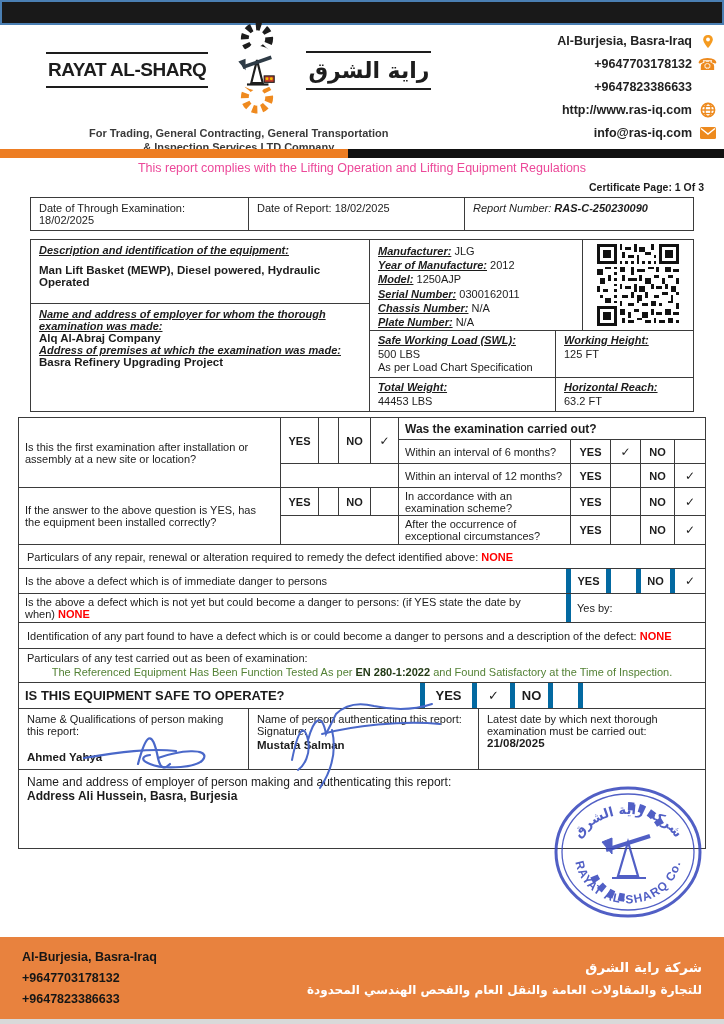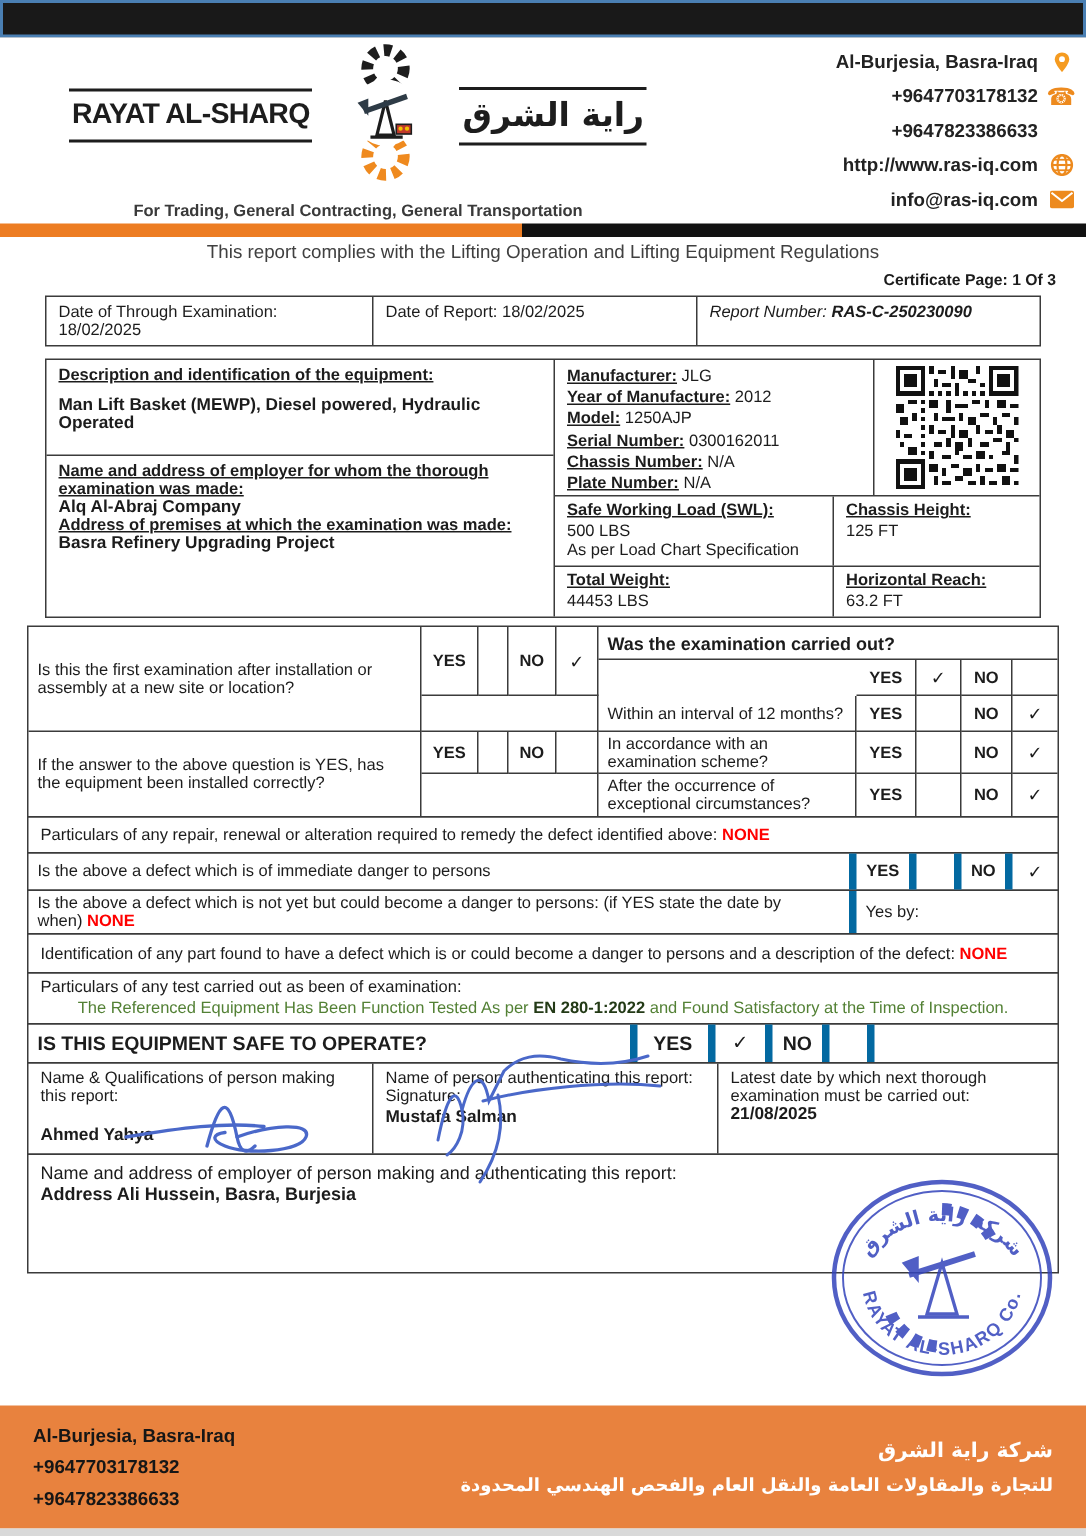--- a/index.html
+++ b/index.html
@@ -20,25 +20,25 @@
   .contact-text{font-size:12.5px;font-weight:bold;color:#222;}
   .cicon{width:17px;height:17px;display:flex;align-items:center;justify-content:center;}
   .cicon.empty{visibility:hidden;}
   .phone-glyph{font-family:"DejaVu Sans",sans-serif;font-size:16px;color:#ED8A1E;line-height:17px;}
   
   .divider{display:flex;height:9px;}
   .divider .d-orange{width:348px;background:#ED7D23;}
   .divider .d-black{flex:1;background:#111;}
   
   .title{margin-top:9px;text-align:center;font-size:21px;font-weight:bold;color:#111;}
-  .subtitle{margin-top:3px;text-align:center;font-size:12.5px;color:#404040;}
+  .subtitle{margin-top:3px;text-align:center;font-size:12.5px;color:#ec4899;}
   .certpage{margin:6px 20px 0 0;text-align:right;font-size:10.5px;font-weight:bold;}
   
   .content{padding:0 18px;}
-  .lbl{text-decoration:underline;font-weight:bold;}
+  .lbl{text-decoration:underline;font-weight:bold;font-style:italic;}
   .bold{font-weight:bold;}
   .red{color:#FF0000;font-weight:bold;}
   .green{color:#538135;}
   
   .dates{margin:4px 12px 0 12px;display:flex;width:664px;box-sizing:border-box;border:1px solid #3b3b3b;font-size:11px;}
   .dates>div{padding:4px 8px;box-sizing:border-box;}
   .dates .dc1{width:218px;border-right:1px solid #3b3b3b;}
   .dates .dc2{width:216px;border-right:1px solid #3b3b3b;}
   .dates .dc3{flex:1;font-style:italic;}
   
@@ -116,20 +116,21 @@
             <line x1="46" y1="78" x2="76" y2="78" stroke="#1d1d1d" stroke-width="3"></line>
             <rect x="70" y="66" width="14" height="9" fill="#c1392b" stroke="#1d1d1d" stroke-width="1.5"></rect>
             <circle cx="74" cy="70" r="2" fill="#f2c200"></circle>
               <circle cx="80" cy="70" r="2" fill="#f2c200"></circle>
           </svg>
         </span>
         <span class="wordmark ar">راية الشرق</span>
       </div>
       <div class="tagline">
         <div>For Trading, General Contracting, General Transportation</div>
+        <div>&amp; Inspection Services LTD Company</div>
       </div>
     </div>
 
     <div class="contacts">
       <div class="contact-row">
         <span class="contact-text">Al-Burjesia, Basra-Iraq</span>
         <span class="cicon">
           <svg width="14" height="17" viewBox="0 0 16 17">
               <path d="M8 1 C4.7 1 2.5 3.4 2.5 6.2 C2.5 9.8 8 16 8 16 C8 16 13.5 9.8 13.5 6.2 C13.5 3.4 11.3 1 8 1 Z" fill="#F59B20"></path>
               <circle cx="8" cy="6.2" r="2.2" fill="#fff"></circle>
@@ -323,21 +324,21 @@
             </svg>
           </div>
         </div>
         <div class="eq-r2">
           <div class="eq-swl">
             <div class="lbl">Safe Working Load (SWL):</div>
             <div>500 LBS</div>
             <div>As per Load Chart Specification</div>
           </div>
           <div class="eq-wh">
-            <div class="lbl">Chassis Height:</div>
+            <div class="lbl">Working Height:</div>
             <div>125 FT</div>
           </div>
         </div>
         <div class="eq-r3">
           <div class="eq-tw">
             <div class="lbl">Total Weight:</div>
             <div>44453 LBS</div>
           </div>
           <div class="eq-hr">
             <div class="lbl">Horizontal Reach:</div>
@@ -347,20 +348,21 @@
       </div>
     </div>
 
     <div class="exam">
       <div class="c" style="grid-column:1;grid-row:1/4">Is this the first examination after installation or assembly at a new site or location?</div>
       <div class="c yn" style="grid-column:2;grid-row:1/3">YES</div>
       <div class="c tick" style="grid-column:3;grid-row:1/3"></div>
       <div class="c yn" style="grid-column:4;grid-row:1/3">NO</div>
       <div class="c tick" style="grid-column:5;grid-row:1/3">✓</div>
       <div class="c nr carried" style="grid-column:6/11;grid-row:1">Was the examination carried out?</div>
+      <div class="c" style="grid-column:6;grid-row:2">Within an interval of 6 months?</div>
       <div class="c yn" style="grid-column:7;grid-row:2">YES</div>
       <div class="c tick" style="grid-column:8;grid-row:2">✓</div>
       <div class="c yn" style="grid-column:9;grid-row:2">NO</div>
       <div class="c tick nr" style="grid-column:10;grid-row:2"></div>
       <div class="c" style="grid-column:2/6;grid-row:3"></div>
       <div class="c" style="grid-column:6;grid-row:3">Within an interval of 12 months?</div>
       <div class="c yn" style="grid-column:7;grid-row:3">YES</div>
       <div class="c tick" style="grid-column:8;grid-row:3"></div>
       <div class="c yn" style="grid-column:9;grid-row:3">NO</div>
       <div class="c tick nr" style="grid-column:10;grid-row:3">✓</div>

